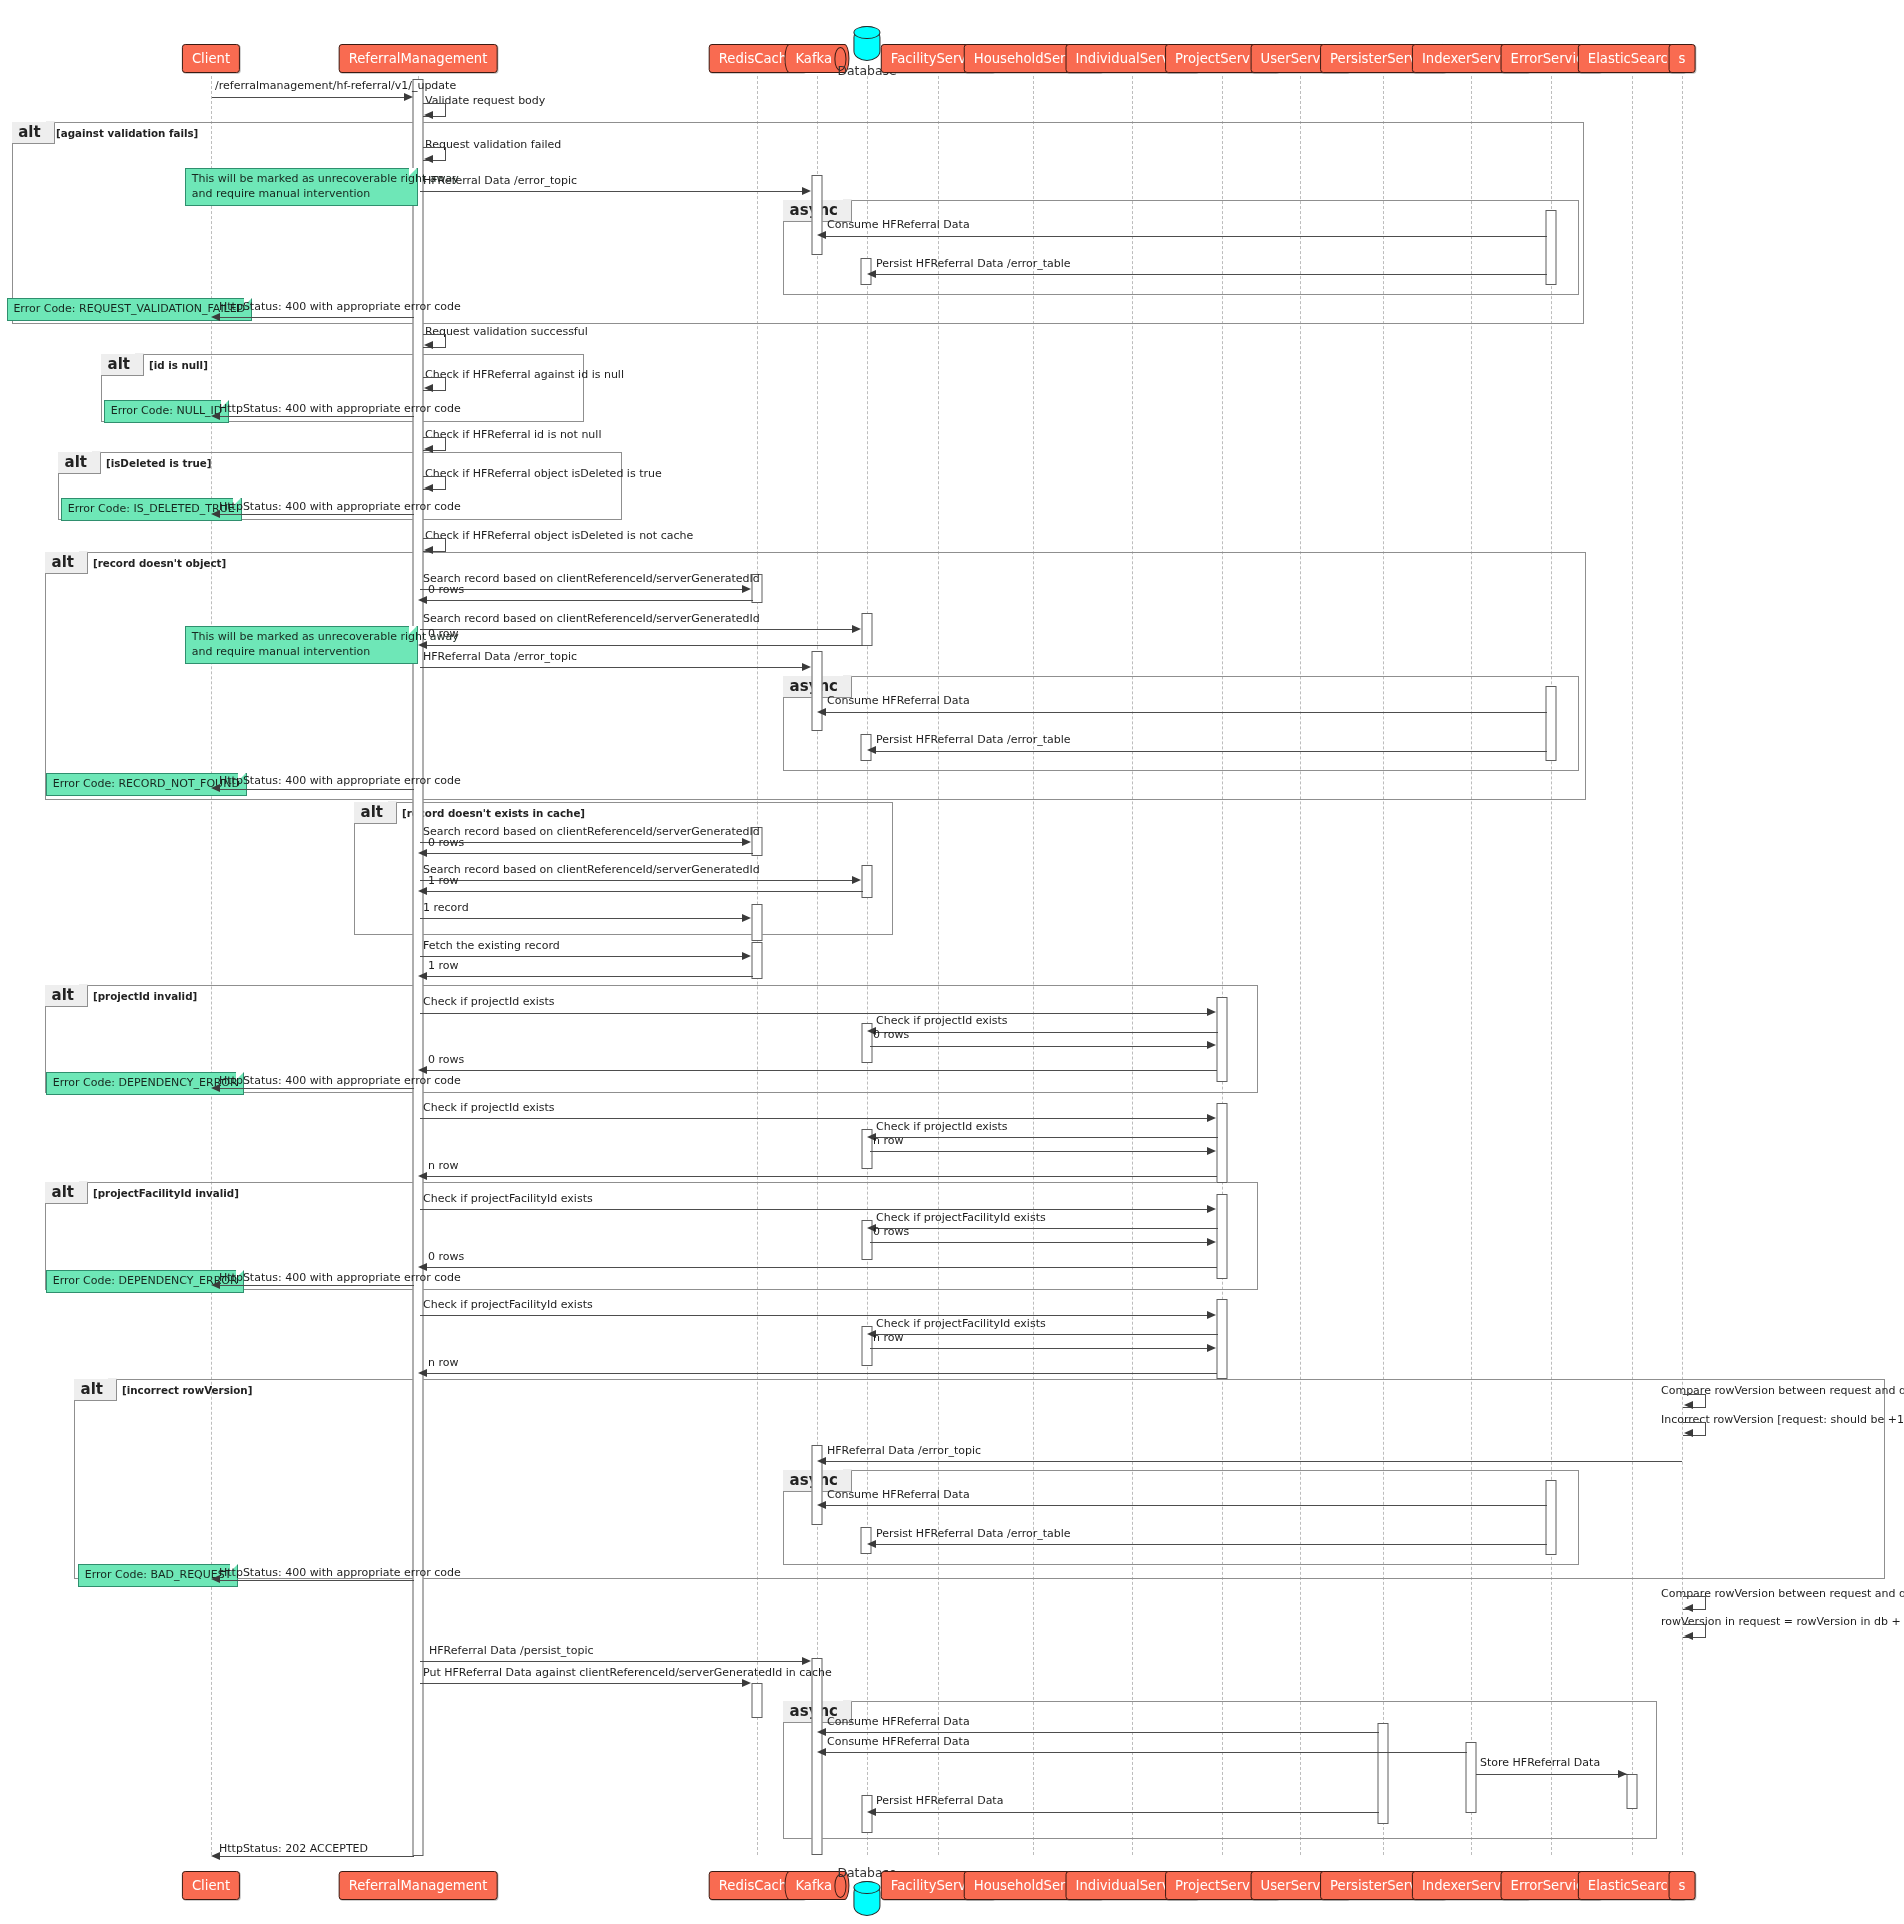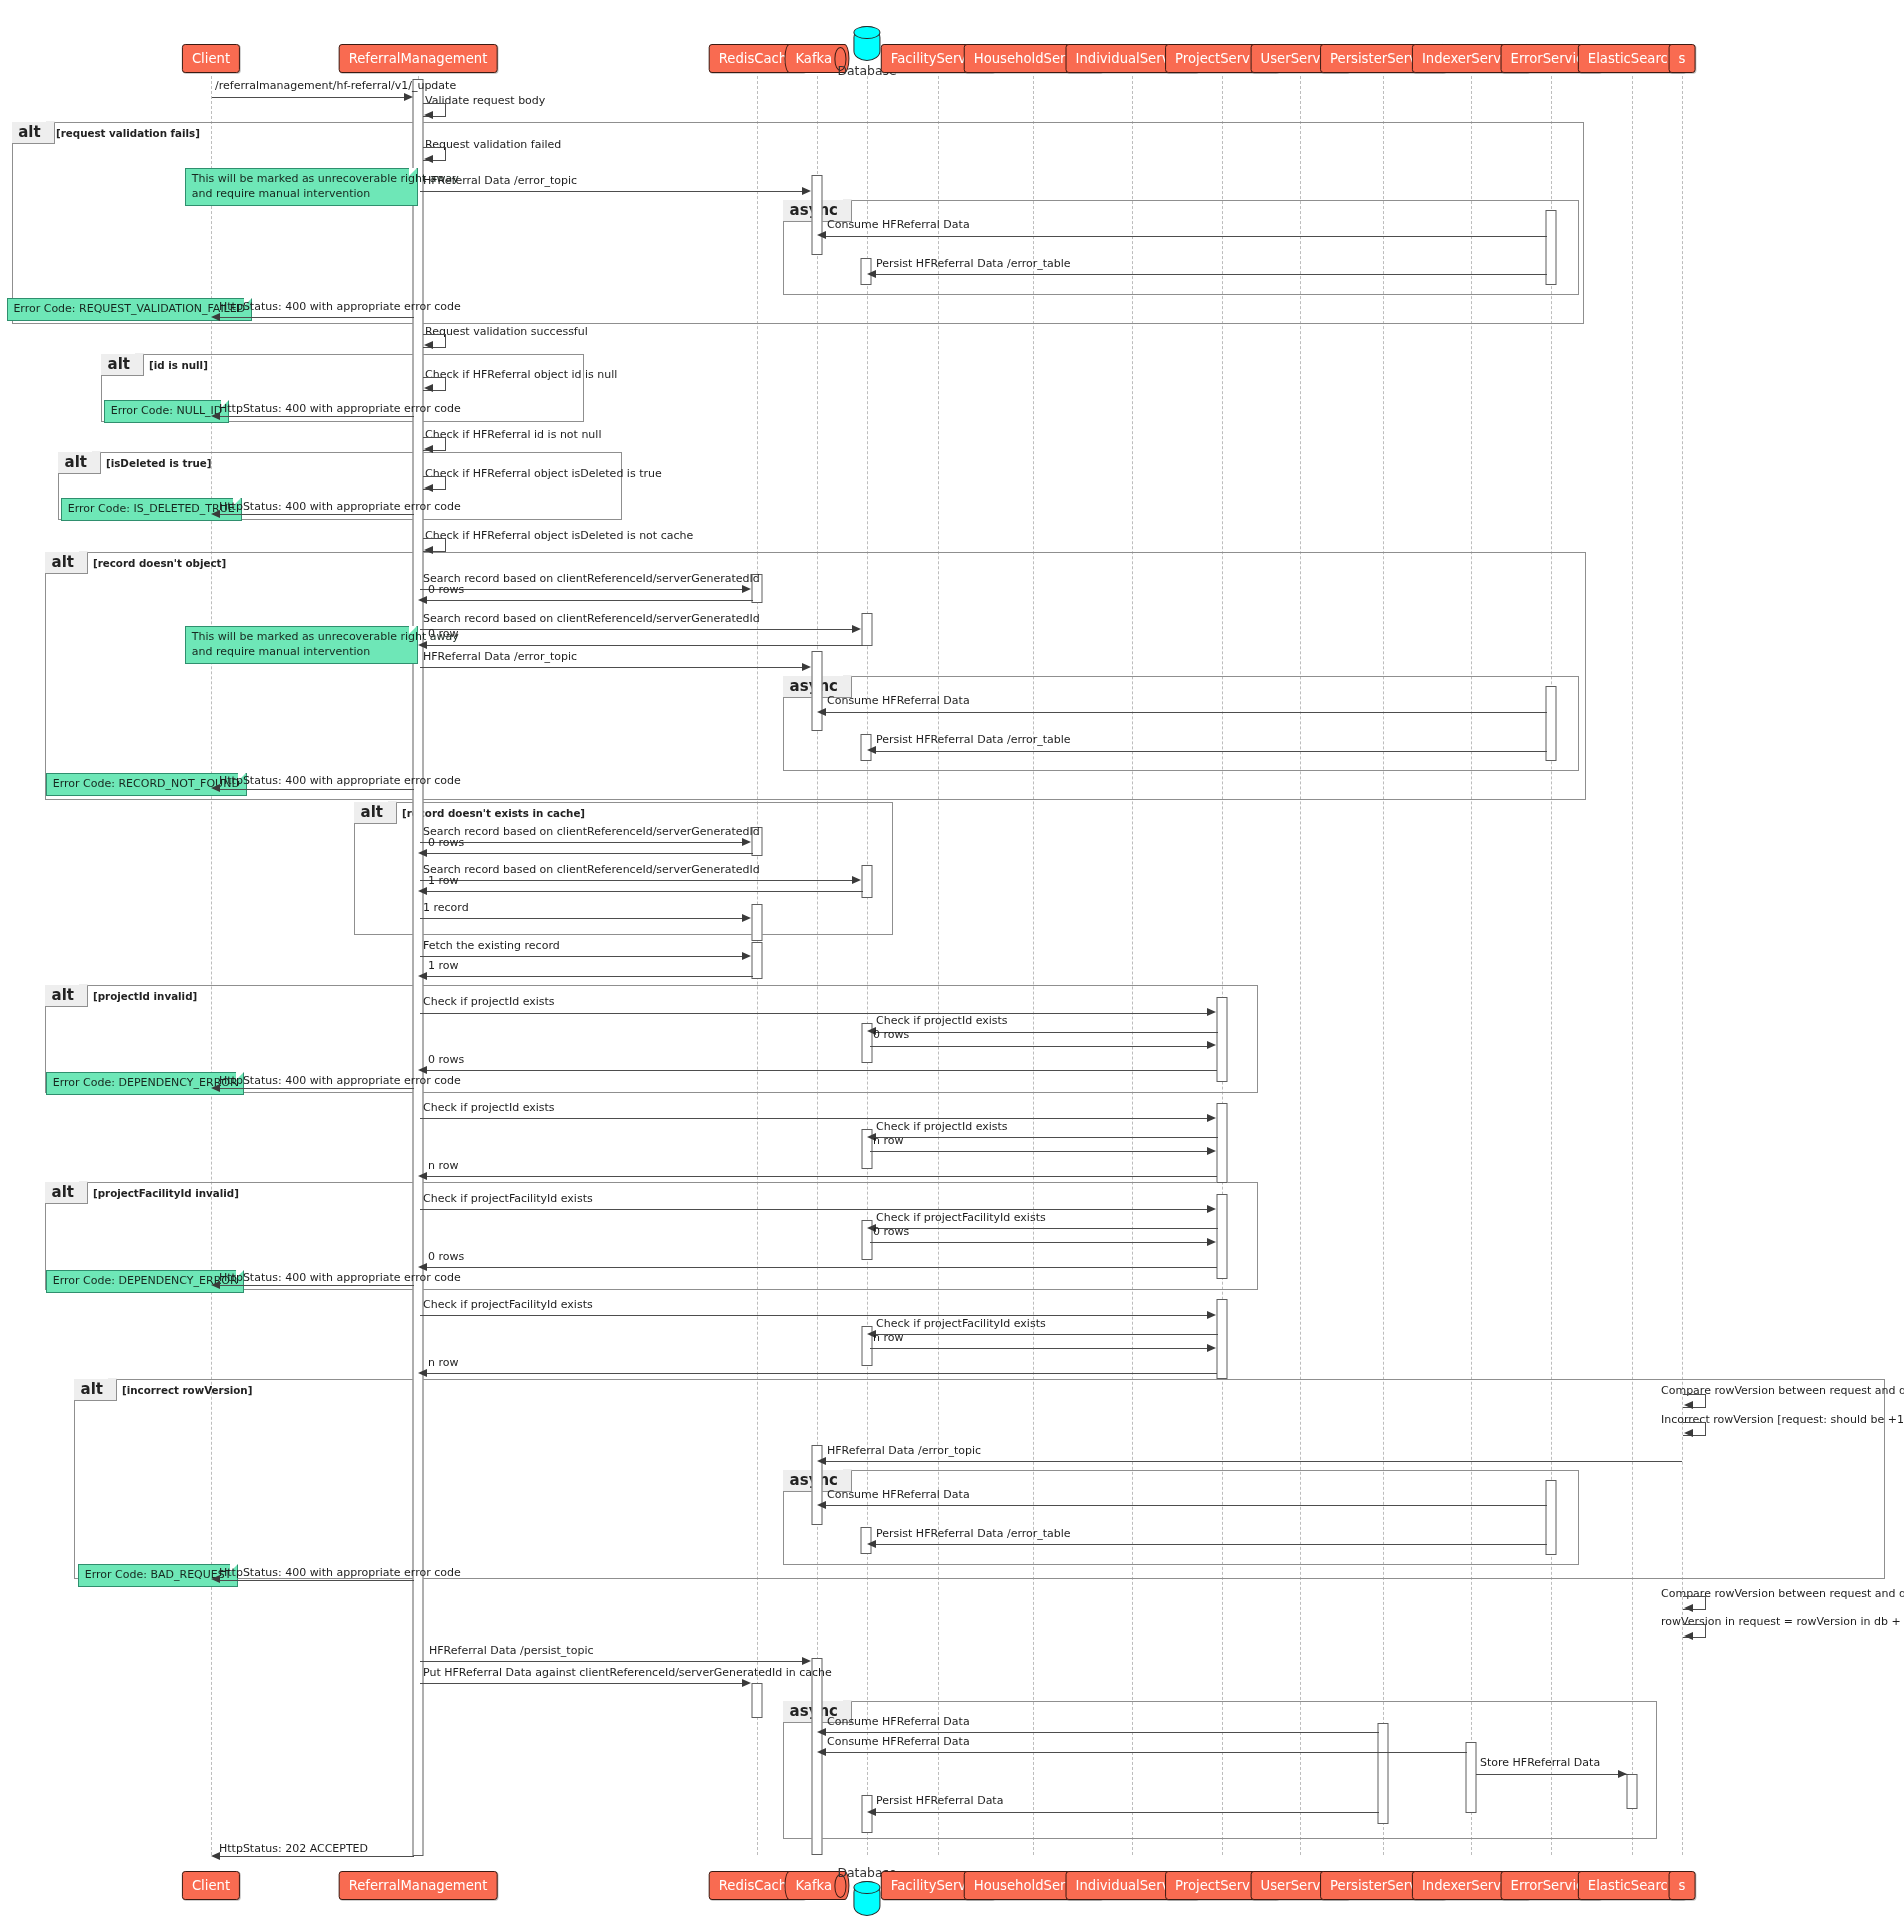--- a/index.html
+++ b/index.html
@@ -120,21 +120,21 @@
   <div class="pbox bot" style="left:1222px">ProjectService</div>
   <div class="pbox bot" style="left:1300px">UserService</div>
   <div class="pbox bot" style="left:1383px">PersisterService</div>
   <div class="pbox bot" style="left:1471px">IndexerService</div>
   <div class="pbox bot" style="left:1551px">ErrorService</div>
   <div class="pbox bot" style="left:1632px">ElasticSearch</div>
   <div class="pbox bot" style="left:1682px">s</div>
 
   <div class="frame" style="left:11.6px;top:122px;width:1570px;height:200px"></div>
   <div class="ftag" style="left:11.6px;top:122px">alt</div>
-  <div class="fcond" style="left:56px;top:127px">[request validation fails]</div>
+  <div class="fcond" style="left:56px;top:127px">[against validation fails]</div>
 
   <div class="frame" style="left:783px;top:200px;width:794px;height:93px"></div>
   <div class="ftag" style="left:783px;top:200px">async</div>
 
   <div class="frame" style="left:101px;top:354px;width:481px;height:66px"></div>
   <div class="ftag" style="left:101px;top:354px">alt</div>
   <div class="fcond" style="left:149px;top:359px">[id is null]</div>
 
   <div class="frame" style="left:58px;top:452px;width:562px;height:66px"></div>
   <div class="ftag" style="left:58px;top:452px">alt</div>
@@ -236,21 +236,21 @@
 
   <div class="note" style="left:6.6px;top:298px">Error Code: REQUEST_VALIDATION_FAILED</div>
   <div class="mlabel" style="left:219px;top:300px">HttpStatus: 400 with appropriate error code</div>
   <div class="msgline" style="left:217px;top:317px;width:197px"></div>
   <div class="arw l" style="left:211px;top:313px"></div>
 
   <div class="mlabel" style="left:425px;top:325px">Request validation successful</div>
   <div class="self" style="left:423px;top:334px"></div>
   <div class="arw l" style="left:424px;top:341px"></div>
 
-  <div class="mlabel" style="left:425px;top:368px">Check if HFReferral object id is null</div>
+  <div class="mlabel" style="left:425px;top:368px">Check if HFReferral against id is null</div>
   <div class="self" style="left:423px;top:377px"></div>
   <div class="arw l" style="left:424px;top:384px"></div>
 
   <div class="note" style="left:104px;top:400px">Error Code: NULL_ID</div>
   <div class="mlabel" style="left:219px;top:402px">HttpStatus: 400 with appropriate error code</div>
   <div class="msgline" style="left:217px;top:416px;width:197px"></div>
   <div class="arw l" style="left:211px;top:412px"></div>
 
   <div class="mlabel" style="left:425px;top:428px">Check if HFReferral id is not null</div>
   <div class="self" style="left:423px;top:437px"></div>

